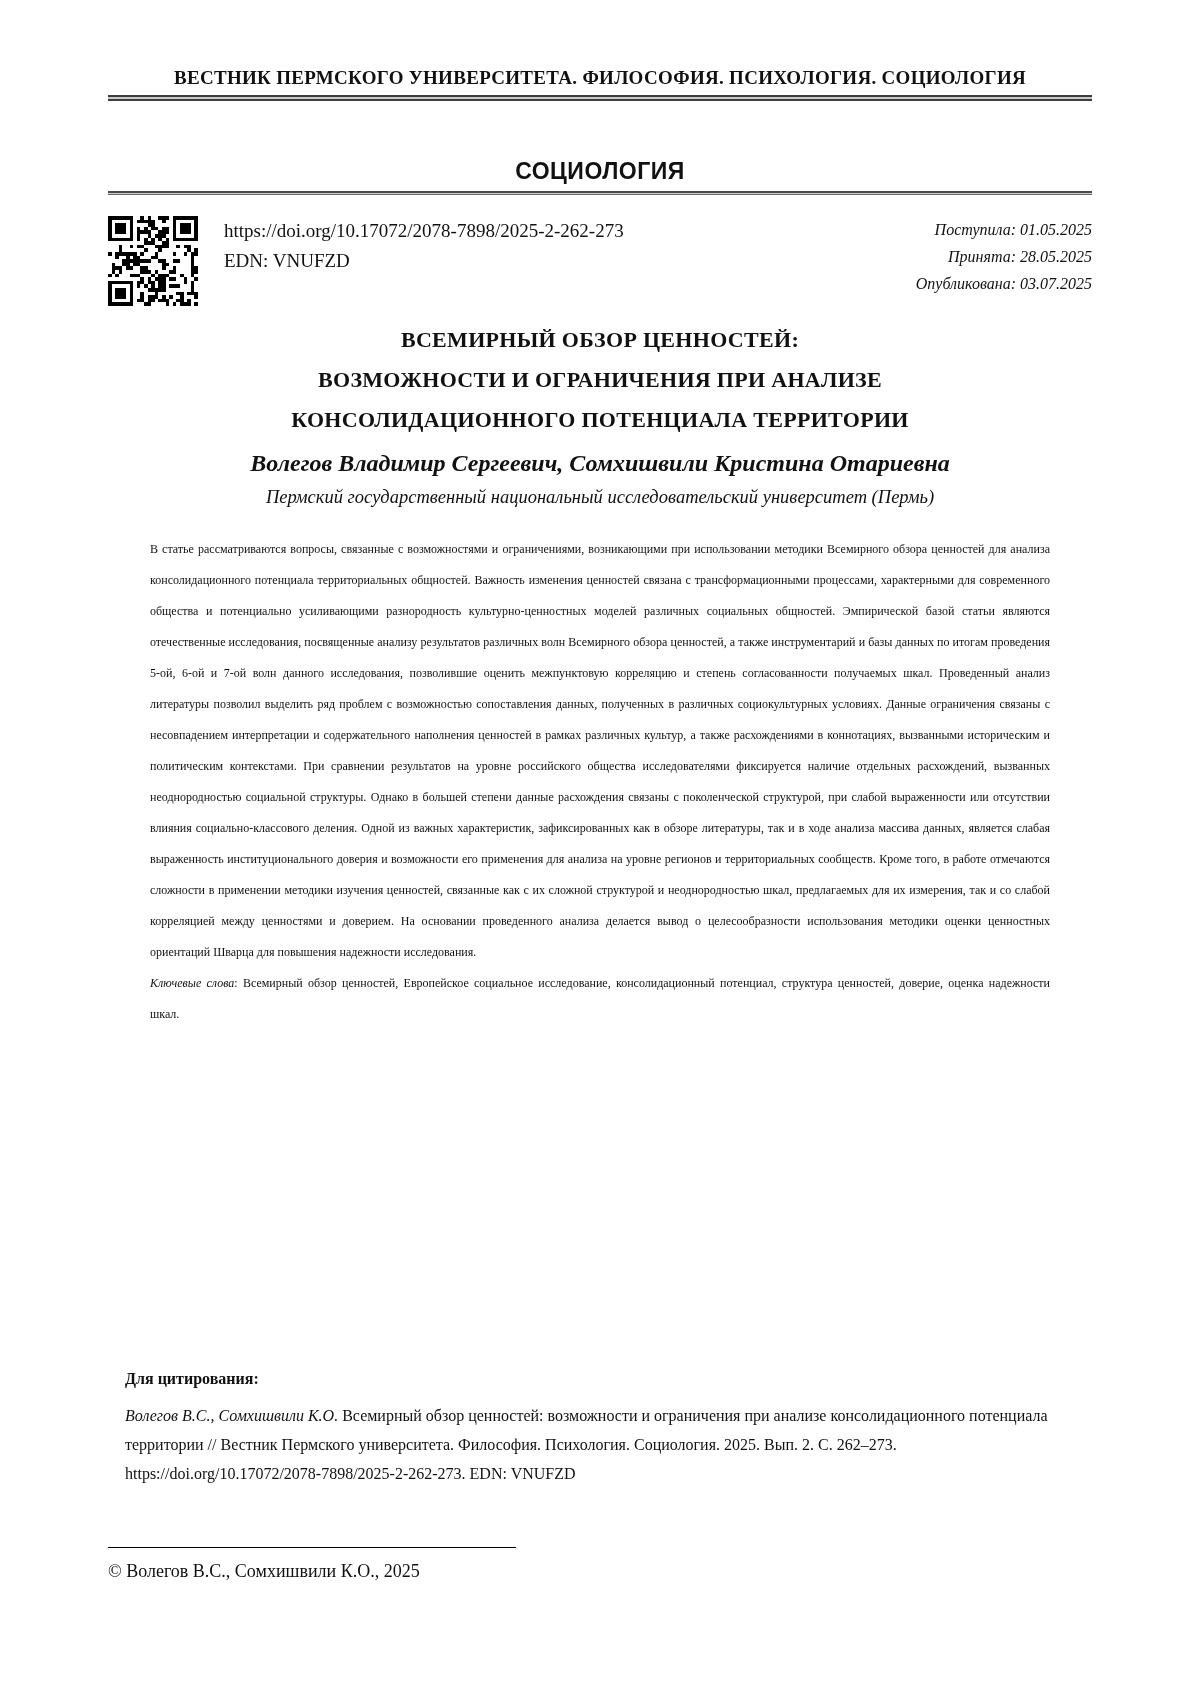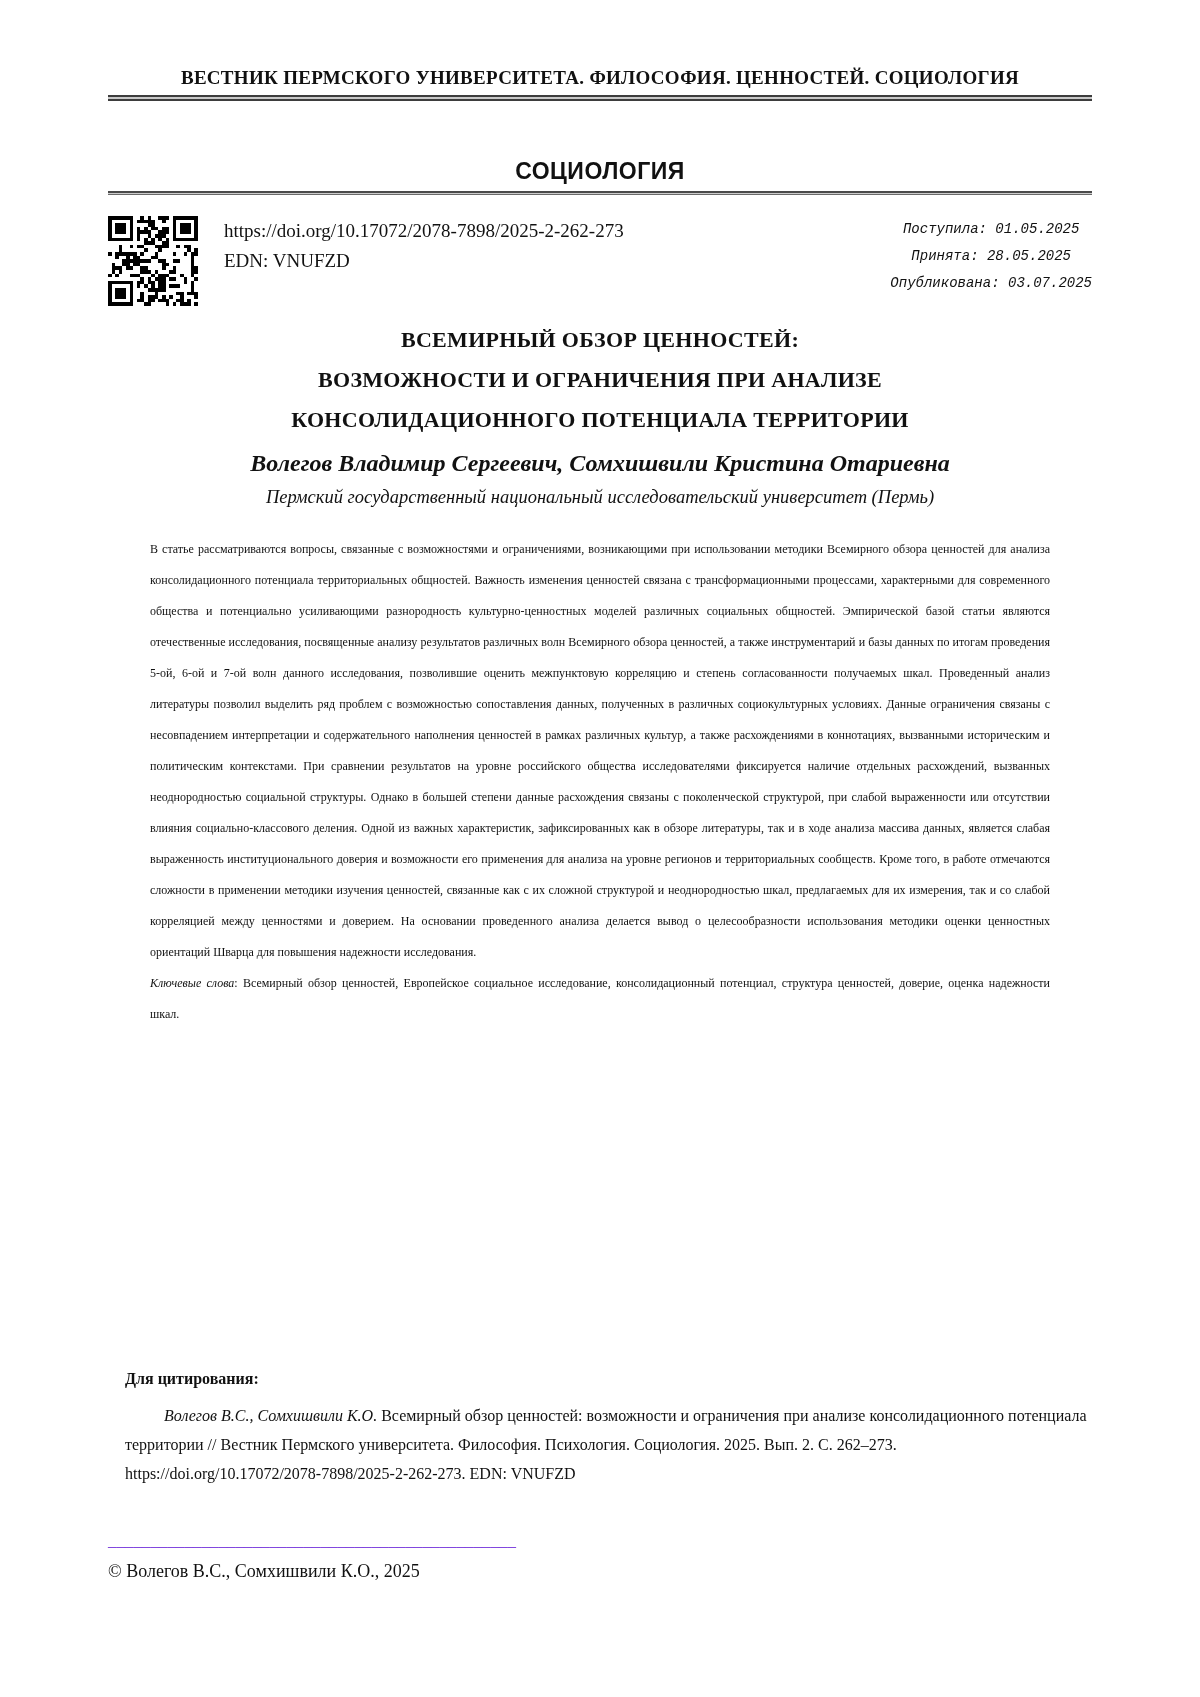--- a/index.html
+++ b/index.html
@@ -72,26 +72,25 @@
     flex: 0 0 auto;
   }
   .udc-block {
     margin-left: 26px;
     font-size: 19px;
     line-height: 30px;
     white-space: nowrap;
   }
   .dates {
     margin-left: auto;
-    text-align: center;
+    text-align: right;
     font-style: italic;
-    font-size: 14px;
+    font-size: 16px;
     line-height: 27px;
     white-space: nowrap;
-    font-family: Liberation Mono, monospace;
   }
   
   .article-title {
     margin: 14px 0 0 0;
     text-align: center;
     font-weight: bold;
     font-size: 22px;
     line-height: 40px;
     letter-spacing: 0.3px;
   }
@@ -132,46 +131,47 @@
     font-weight: bold;
     font-size: 16px;
     line-height: 21px;
   }
   .cit-text {
     margin: 12px 0 0 0;
     font-size: 16px;
     line-height: 29px;
     text-align: left;
   }
-  .cit-authors { font-style: italic; margin-left: 39px; }
+  .cit-authors { font-style: italic; }
   
   .footer {
     position: absolute;
     left: 108px;
     top: 1532px;
   }
   .foot-rule {
     font-size: 17px;
     line-height: 18px;
     letter-spacing: 0;
-    color: #6d28d9;
+    color: #000000;
+    text-decoration: underline;
   }
   .copyright {
     margin-top: 9px;
     font-size: 18px;
     line-height: 24px;
   }
 </style>
 </head>
 <body>
 
 <div class="page">
 
   <header>
-    <div class="journal-ru">ВЕСТНИК ПЕРМСКОГО УНИВЕРСИТЕТА. ФИЛОСОФИЯ. ЦЕННОСТЕЙ. СОЦИОЛОГИЯ</div>
+    <div class="journal-ru">ВЕСТНИК ПЕРМСКОГО УНИВЕРСИТЕТА. ФИЛОСОФИЯ. ПСИХОЛОГИЯ. СОЦИОЛОГИЯ</div>
     <div class="rule1"></div>
   </header>
 
   <div class="section-title">СОЦИОЛОГИЯ</div>
   <div class="rule2"></div>
 
   <div class="meta">
     <svg id="qr" class="qr" viewBox="0 0 25 25" shape-rendering="crispEdges">
         <rect x="0" y="0" width="25" height="25" fill="#ffffff"></rect>
         <rect x="9" y="0" width="1" height="1" fill="#000"></rect>

